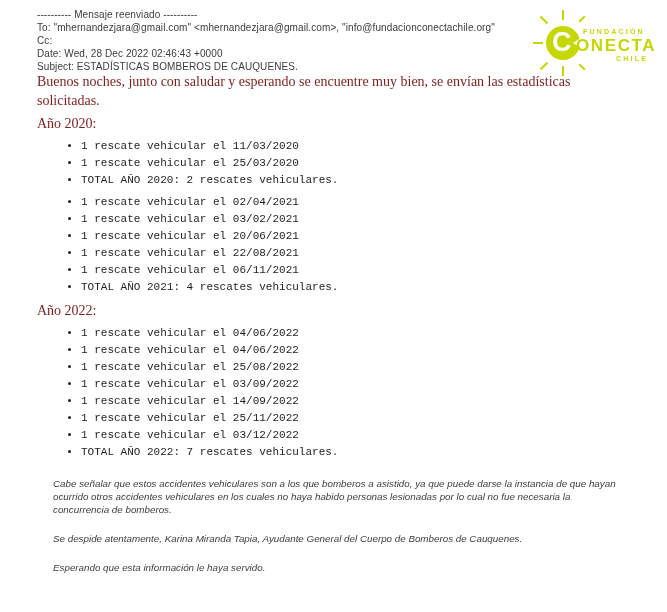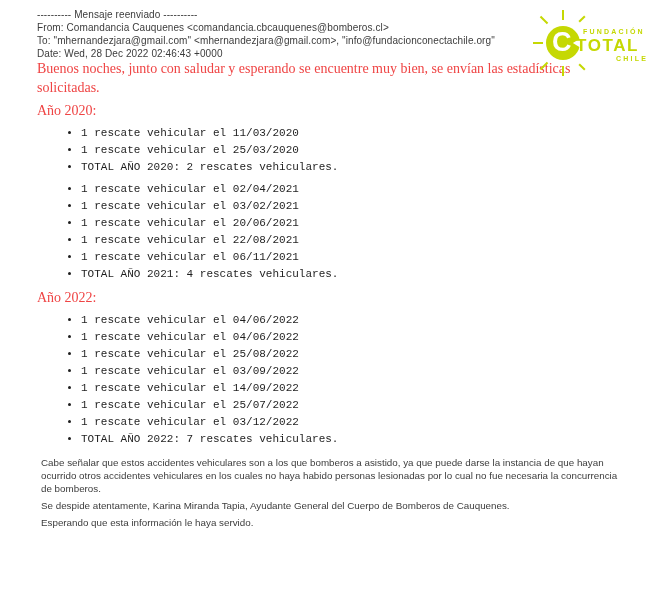--- a/index.html
+++ b/index.html
@@ -17,21 +17,21 @@
   }
   
   .email-header {
     font-size: 10px;
     line-height: 13px;
     color: #3c3c3c;
     letter-spacing: 0.1px;
   }
   .email-header div { white-space: nowrap; }
   
-  .serif { font-family: "Liberation Serif", serif; color: #ef4444; }
+  .serif { font-family: "Liberation Serif", serif; color: #7f1d1d; }
   .greeting {
     font-size: 14px;
     line-height: 18.5px;
     max-width: 560px;
     margin: 0;
   }
   .year-title {
     font-size: 14px;
     line-height: 19px;
     margin: 4px 0 0 0;
@@ -49,21 +49,21 @@
     color: #1e1e1e;
   }
   
   .footer {
     margin-top: 8px;
     font-size: 9.8px;
     line-height: 13px;
     color: #3c3c3c;
     max-width: 596px;
   }
-  .footer p { margin: 4px; }
+  .footer p { margin: 16px; font-style: italic; }
   
   .logo {
     position: absolute;
     left: 533px; top: 8px;
     width: 132px; height: 70px;
   }
   .sun-disc {
     position: absolute;
     left: 13px; top: 18px;
     width: 34px; height: 34px;
@@ -124,23 +124,24 @@
     white-space: nowrap;
   }
 </style>
 </head>
 <body>
 
 <div class="page">
 
   <div class="email-header">
     <div>---------- Mensaje reenviado ----------</div>
-    <div>From: Comandancia Cauquenes &lt;comandancia.cbcauquenes@bomberos.cl&gt;</div>
     <div>To: "mhernandezjara@gmail.com" &lt;mhernandezjara@gmail.com&gt;, "info@fundacionconectachile.org"</div>
+    <div>Cc:</div>
     <div>Date: Wed, 28 Dec 2022 02:46:43 +0000</div>
+    <div>Subject: ESTADÍSTICAS BOMBEROS DE CAUQUENES.</div>
   </div>
 
   <p class="serif greeting">Buenos noches, junto con saludar y esperando se encuentre muy bien, se envían las estadísticas solicitadas.</p>
 
   <h3 class="serif year-title">Año 2020:</h3>
   <ul class="rescue-list">
     <li>1 rescate vehicular el 11/03/2020</li>
     <li>1 rescate vehicular el 25/03/2020</li>
     <li>TOTAL AÑO 2020: 2 rescates vehiculares.</li>
   </ul>
@@ -154,21 +155,21 @@
     <li>TOTAL AÑO 2021: 4 rescates vehiculares.</li>
   </ul>
 
   <h3 class="serif year-title">Año 2022:</h3>
   <ul class="rescue-list">
     <li>1 rescate vehicular el 04/06/2022</li>
     <li>1 rescate vehicular el 04/06/2022</li>
     <li>1 rescate vehicular el 25/08/2022</li>
     <li>1 rescate vehicular el 03/09/2022</li>
     <li>1 rescate vehicular el 14/09/2022</li>
-    <li>1 rescate vehicular el 25/07/2022</li>
+    <li>1 rescate vehicular el 25/11/2022</li>
     <li>1 rescate vehicular el 03/12/2022</li>
     <li>TOTAL AÑO 2022: 7 rescates vehiculares.</li>
   </ul>
 
   <div class="footer">
     <p>Cabe señalar que estos accidentes vehiculares son a los que bomberos a asistido, ya que puede darse la instancia de que hayan ocurrido otros accidentes vehiculares en los cuales no haya habido personas lesionadas por lo cual no fue necesaria la concurrencia de bomberos.</p>
     <p>Se despide atentamente, Karina Miranda Tapia, Ayudante General del Cuerpo de Bomberos de Cauquenes.</p>
     <p>Esperando que esta información le haya servido.</p>
   </div>
 
@@ -180,15 +181,15 @@
   <div class="ray ray-left"></div>
   <div class="ray ray-tl"></div>
   <div class="ray ray-bl"></div>
   <div class="ray ray-tr"></div>
   <div class="ray ray-br"></div>
   <div class="sun-disc">
     <span class="sun-c">C</span>
     <div class="sun-wedge"></div>
   </div>
   <div class="logo-fundacion">FUNDACIÓN</div>
-  <div class="logo-onecta">TOTAL</div>
+  <div class="logo-onecta">ONECTA</div>
   <div class="logo-chile">CHILE</div>
 </div>
 
 </body></html>

